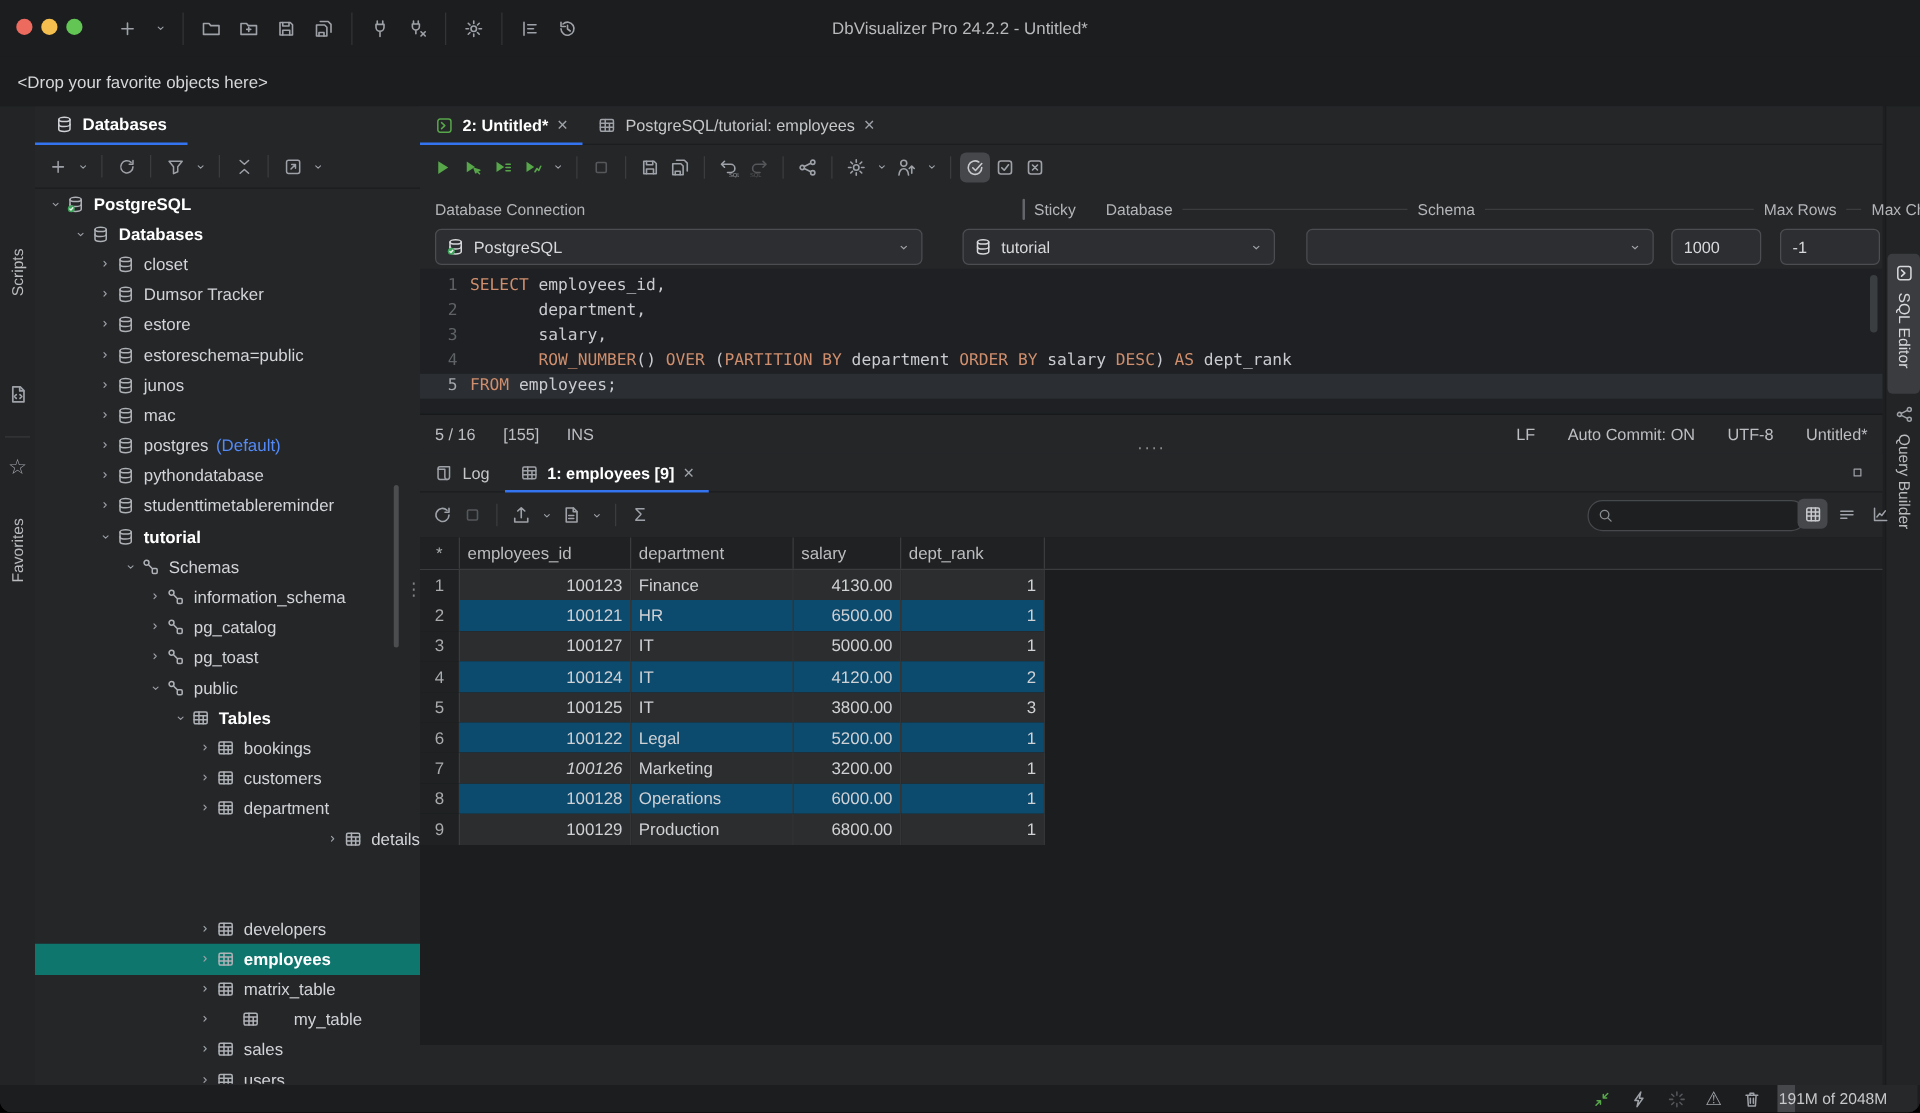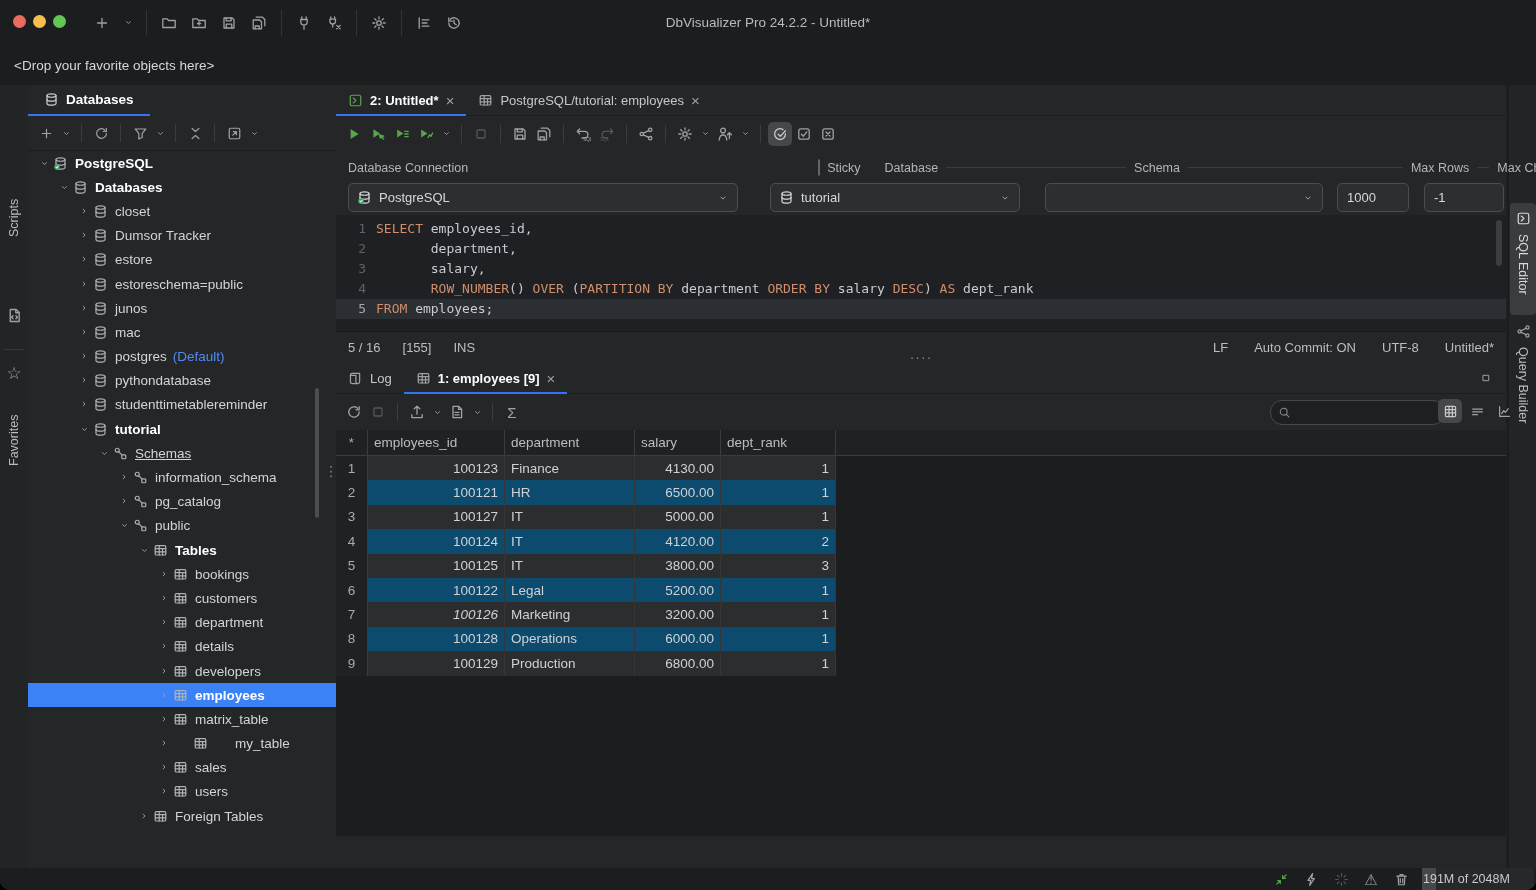--- a/index.html
+++ b/index.html
@@ -44,21 +44,21 @@
   #sb-header{height:29px;display:flex;align-items:center;gap:7px;padding-left:16px;
       color:#fff;font-weight:bold;font-size:13.5px;}
   #sb-underline{height:2px;background:#3574f0;width:122px;}
   #sb-toolbar{height:34px;display:flex;align-items:center;padding-left:6px;border-bottom:1px solid #1b1d1f;}
   #tree{position:relative;height:716px;overflow:hidden;font-size:13.5px;}
   .trow{display:flex;align-items:center;height:24.2px;color:#d2d4d8;cursor:default;}
   .trow .arr{width:16px;display:flex;justify-content:center;color:#9da0a8;flex:0 0 auto;}
   .trow .ticon{width:17px;display:flex;justify-content:center;color:#aeb1b6;flex:0 0 auto;}
   .trow .tlabel{margin-left:6px;white-space:nowrap;}
   .trow.bold .tlabel{color:#ffffff;font-weight:bold;}
-  .trow.selected{background:#3b82f6;}
+  .trow.selected{background:#0f766e;}
   .trow .suffix{margin-left:6px;color:#548af7;}
   #sb-scroll{position:absolute;left:287px;top:303px;width:4px;height:130px;background:#4b4d4f;border-radius:2px;}
   #splitter-dots{left:324px;top:468px;color:#808284;font-size:14px;line-height:7px;width:8px;text-align:center;}
   
   #center{left:336px;top:85px;width:1170px;height:805px;background:#242628;}
   .tabsrow{height:30px;display:flex;align-items:flex-end;background:#242628;border-bottom:1px solid #1b1d1f;}
   .tab{display:flex;align-items:center;gap:7px;height:29px;padding:0 12px;font-size:13px;color:#c5c7c9;position:relative;}
   .tab.active{color:#fff;font-weight:bold;}
   .tab.active .underline{position:absolute;left:0;right:0;bottom:-1px;height:2.5px;background:#3574f0;}
   .tab .close{color:#9ea1a7;font-size:15px;font-weight:normal;}
@@ -488,21 +488,21 @@
           </span>
           <span class="ticon">
             <svg viewBox="0 0 16 16" width="15" height="15" fill="none" stroke="currentColor" stroke-width="1.3" stroke-linecap="round" stroke-linejoin="round">
               <ellipse cx="8" cy="3.8" rx="4.8" ry="1.8"></ellipse>
               <path d="M3.2 3.8v8.4c0 1 2.1 1.8 4.8 1.8s4.8-.8 4.8-1.8V3.8"></path>
               <path d="M3.2 8c0 1 2.1 1.8 4.8 1.8S12.8 9 12.8 8"></path>
             </svg>
           </span>
           <span class="tlabel">tutorial</span>
         </div>
-        <div class="trow" style="padding-left: 68px; text-decoration: underline;">
+        <div class="trow" style="padding-left: 68px;">
           <span class="arr">
             <svg viewBox="0 0 16 16" width="11" height="11" fill="none" stroke="currentColor" stroke-width="1.3" stroke-linecap="round" stroke-linejoin="round">
               <path d="M5.2 6.8L8 9.4l2.8-2.6"></path>
             </svg>
           </span>
           <span class="ticon">
             <svg viewBox="0 0 16 16" width="15" height="15" fill="none" stroke="currentColor" stroke-width="1.3" stroke-linecap="round" stroke-linejoin="round">
               <rect x="2.4" y="2.4" width="4.2" height="4.2" rx="2.1"></rect>
               <rect x="9.4" y="9.4" width="4.2" height="4.2" rx="1"></rect>
               <path d="M6.6 6.6l2.8 2.8"></path>
@@ -534,32 +534,47 @@
           <span class="ticon">
             <svg viewBox="0 0 16 16" width="15" height="15" fill="none" stroke="currentColor" stroke-width="1.3" stroke-linecap="round" stroke-linejoin="round">
               <rect x="2.4" y="2.4" width="4.2" height="4.2" rx="2.1"></rect>
               <rect x="9.4" y="9.4" width="4.2" height="4.2" rx="1"></rect>
               <path d="M6.6 6.6l2.8 2.8"></path>
             </svg>
           </span>
           <span class="tlabel">pg_catalog</span>
         </div>
         <div class="trow" style="padding-left: 88px;">
-          <span class="arr">
+          <span class="arr" style="transform: rotate(-90deg);">
             <svg viewBox="0 0 16 16" width="11" height="11" fill="none" stroke="currentColor" stroke-width="1.3" stroke-linecap="round" stroke-linejoin="round">
               <path d="M5.2 6.8L8 9.4l2.8-2.6"></path>
             </svg>
           </span>
           <span class="ticon">
             <svg viewBox="0 0 16 16" width="15" height="15" fill="none" stroke="currentColor" stroke-width="1.3" stroke-linecap="round" stroke-linejoin="round">
               <rect x="2.4" y="2.4" width="4.2" height="4.2" rx="2.1"></rect>
               <rect x="9.4" y="9.4" width="4.2" height="4.2" rx="1"></rect>
               <path d="M6.6 6.6l2.8 2.8"></path>
             </svg>
           </span>
+          <span class="tlabel">pg_toast</span>
+        </div>
+        <div class="trow" style="padding-left: 88px;">
+          <span class="arr">
+            <svg viewBox="0 0 16 16" width="11" height="11" fill="none" stroke="currentColor" stroke-width="1.3" stroke-linecap="round" stroke-linejoin="round">
+              <path d="M5.2 6.8L8 9.4l2.8-2.6"></path>
+            </svg>
+          </span>
+          <span class="ticon">
+            <svg viewBox="0 0 16 16" width="15" height="15" fill="none" stroke="currentColor" stroke-width="1.3" stroke-linecap="round" stroke-linejoin="round">
+              <rect x="2.4" y="2.4" width="4.2" height="4.2" rx="2.1"></rect>
+              <rect x="9.4" y="9.4" width="4.2" height="4.2" rx="1"></rect>
+              <path d="M6.6 6.6l2.8 2.8"></path>
+            </svg>
+          </span>
           <span class="tlabel">public</span>
         </div>
         <div class="trow bold" style="padding-left: 108px;">
           <span class="arr">
             <svg viewBox="0 0 16 16" width="11" height="11" fill="none" stroke="currentColor" stroke-width="1.3" stroke-linecap="round" stroke-linejoin="round">
               <path d="M5.2 6.8L8 9.4l2.8-2.6"></path>
             </svg>
           </span>
           <span class="ticon">
             <svg viewBox="0 0 16 16" width="15" height="15" fill="none" stroke="currentColor" stroke-width="1.3" stroke-linecap="round" stroke-linejoin="round">
@@ -604,35 +619,35 @@
             </svg>
           </span>
           <span class="ticon">
             <svg viewBox="0 0 16 16" width="15" height="15" fill="none" stroke="currentColor" stroke-width="1.3" stroke-linecap="round" stroke-linejoin="round">
               <rect x="2.4" y="2.8" width="11.2" height="10" rx="1.2"></rect>
               <path d="M2.4 6h11.2M2.4 9.4h11.2M6.6 2.8v10M10.2 6v6.8"></path>
             </svg>
           </span>
           <span class="tlabel">department</span>
         </div>
-        <div class="trow" style="padding-left: 128px;">
+        <div class="trow" style="padding-left: 128px; justify-content: flex-end;">
           <span class="arr" style="transform: rotate(-90deg);">
             <svg viewBox="0 0 16 16" width="11" height="11" fill="none" stroke="currentColor" stroke-width="1.3" stroke-linecap="round" stroke-linejoin="round">
               <path d="M5.2 6.8L8 9.4l2.8-2.6"></path>
             </svg>
           </span>
           <span class="ticon">
             <svg viewBox="0 0 16 16" width="15" height="15" fill="none" stroke="currentColor" stroke-width="1.3" stroke-linecap="round" stroke-linejoin="round">
               <rect x="2.4" y="2.8" width="11.2" height="10" rx="1.2"></rect>
               <path d="M2.4 6h11.2M2.4 9.4h11.2M6.6 2.8v10M10.2 6v6.8"></path>
             </svg>
           </span>
           <span class="tlabel">details</span>
         </div>
-        <div class="trow" style="padding-left: 128px;">
+        <div class="trow" style="padding-left: 128px; margin-top: 48px;">
           <span class="arr" style="transform: rotate(-90deg);">
             <svg viewBox="0 0 16 16" width="11" height="11" fill="none" stroke="currentColor" stroke-width="1.3" stroke-linecap="round" stroke-linejoin="round">
               <path d="M5.2 6.8L8 9.4l2.8-2.6"></path>
             </svg>
           </span>
           <span class="ticon">
             <svg viewBox="0 0 16 16" width="15" height="15" fill="none" stroke="currentColor" stroke-width="1.3" stroke-linecap="round" stroke-linejoin="round">
               <rect x="2.4" y="2.8" width="11.2" height="10" rx="1.2"></rect>
               <path d="M2.4 6h11.2M2.4 9.4h11.2M6.6 2.8v10M10.2 6v6.8"></path>
             </svg>

